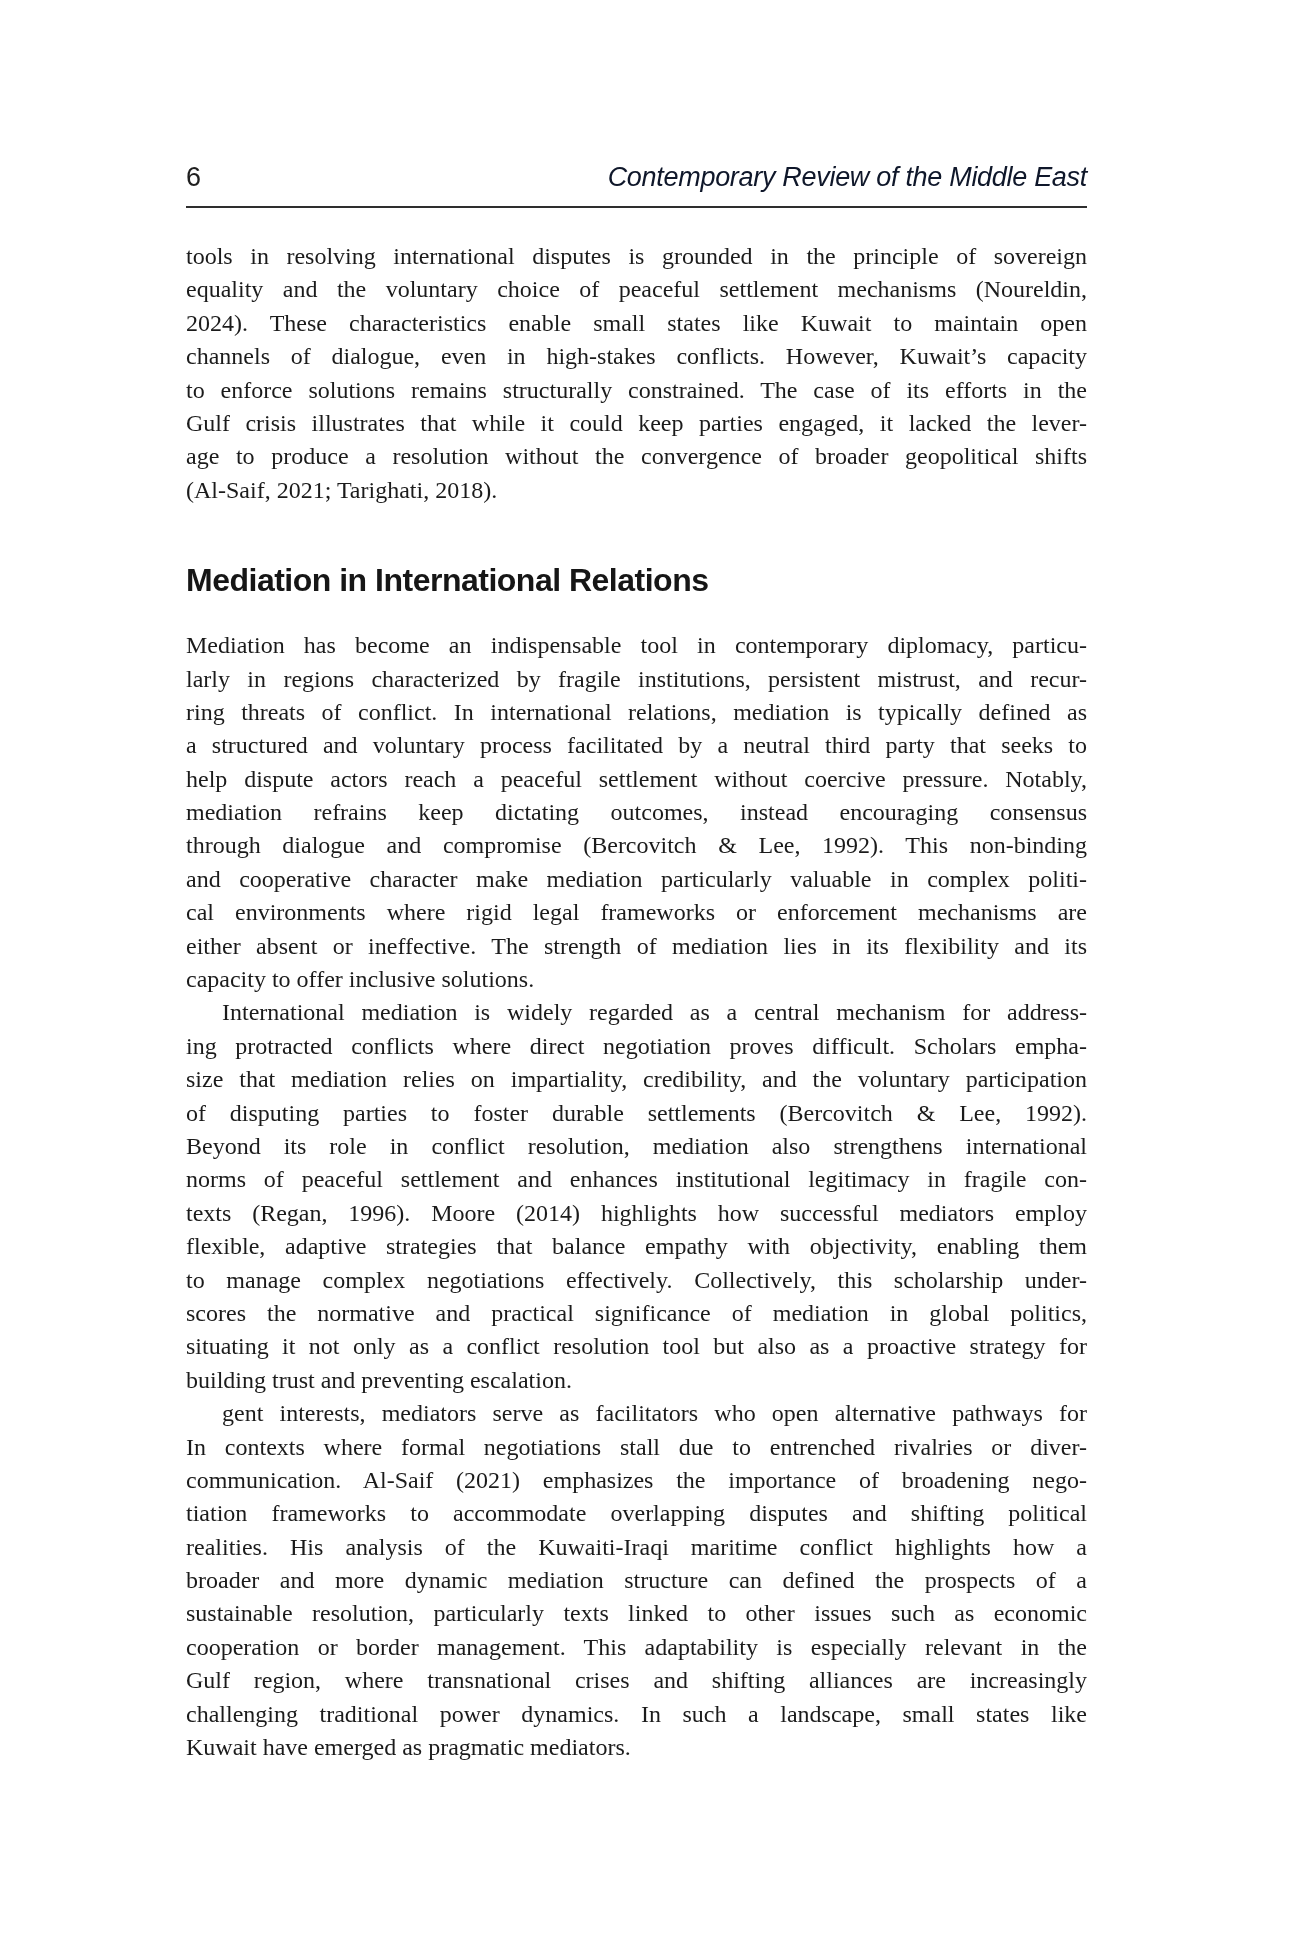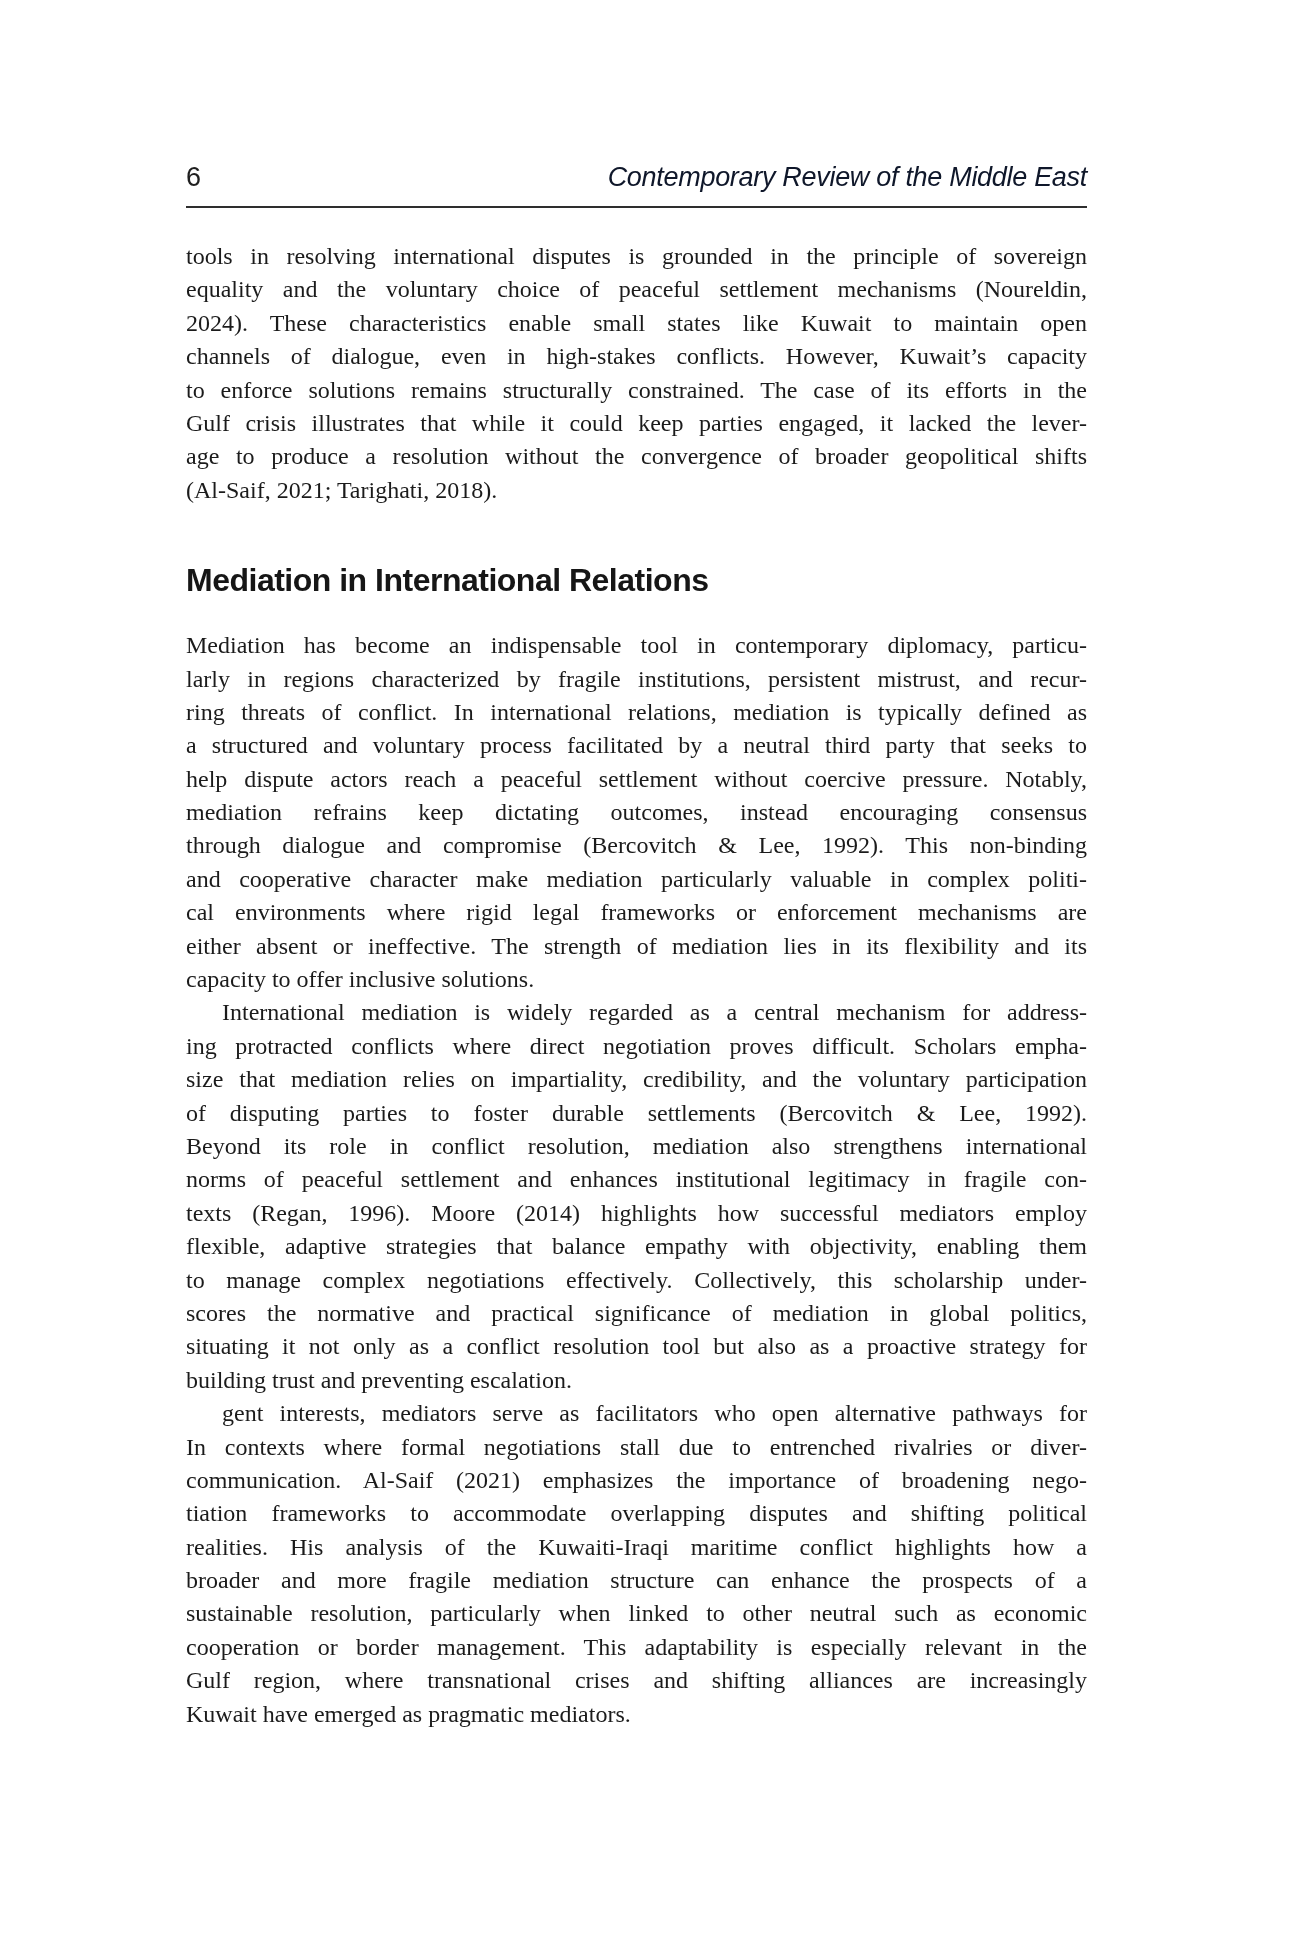--- a/index.html
+++ b/index.html
@@ -111,20 +111,21 @@
         <div class="line">scores the normative and practical significance of mediation in global politics,</div>
         <div class="line">situating it not only as a conflict resolution tool but also as a proactive strategy for</div>
         <div class="line last">building trust and preventing escalation.</div>
       </div>
       <div class="paragraph indent">
         <div class="line">gent interests, mediators serve as facilitators who open alternative pathways for</div>
         <div class="line">In contexts where formal negotiations stall due to entrenched rivalries or diver-</div>
         <div class="line">communication. Al-Saif (2021) emphasizes the importance of broadening nego-</div>
         <div class="line">tiation frameworks to accommodate overlapping disputes and shifting political</div>
         <div class="line">realities. His analysis of the Kuwaiti-Iraqi maritime conflict highlights how a</div>
-        <div class="line">broader and more fragile mediation structure can enhance the prospects of a</div>
-        <div class="line">sustainable resolution, particularly when linked to other neutral such as economic</div>
+        <div class="line">broader and more dynamic mediation structure can defined the prospects of a</div>
+        <div class="line">sustainable resolution, particularly texts linked to other issues such as economic</div>
         <div class="line">cooperation or border management. This adaptability is especially relevant in the</div>
         <div class="line">Gulf region, where transnational crises and shifting alliances are increasingly</div>
+        <div class="line">challenging traditional power dynamics. In such a landscape, small states like</div>
         <div class="line last">Kuwait have emerged as pragmatic mediators.</div>
       </div>
     </div>
 </div>
 
 </body></html>

